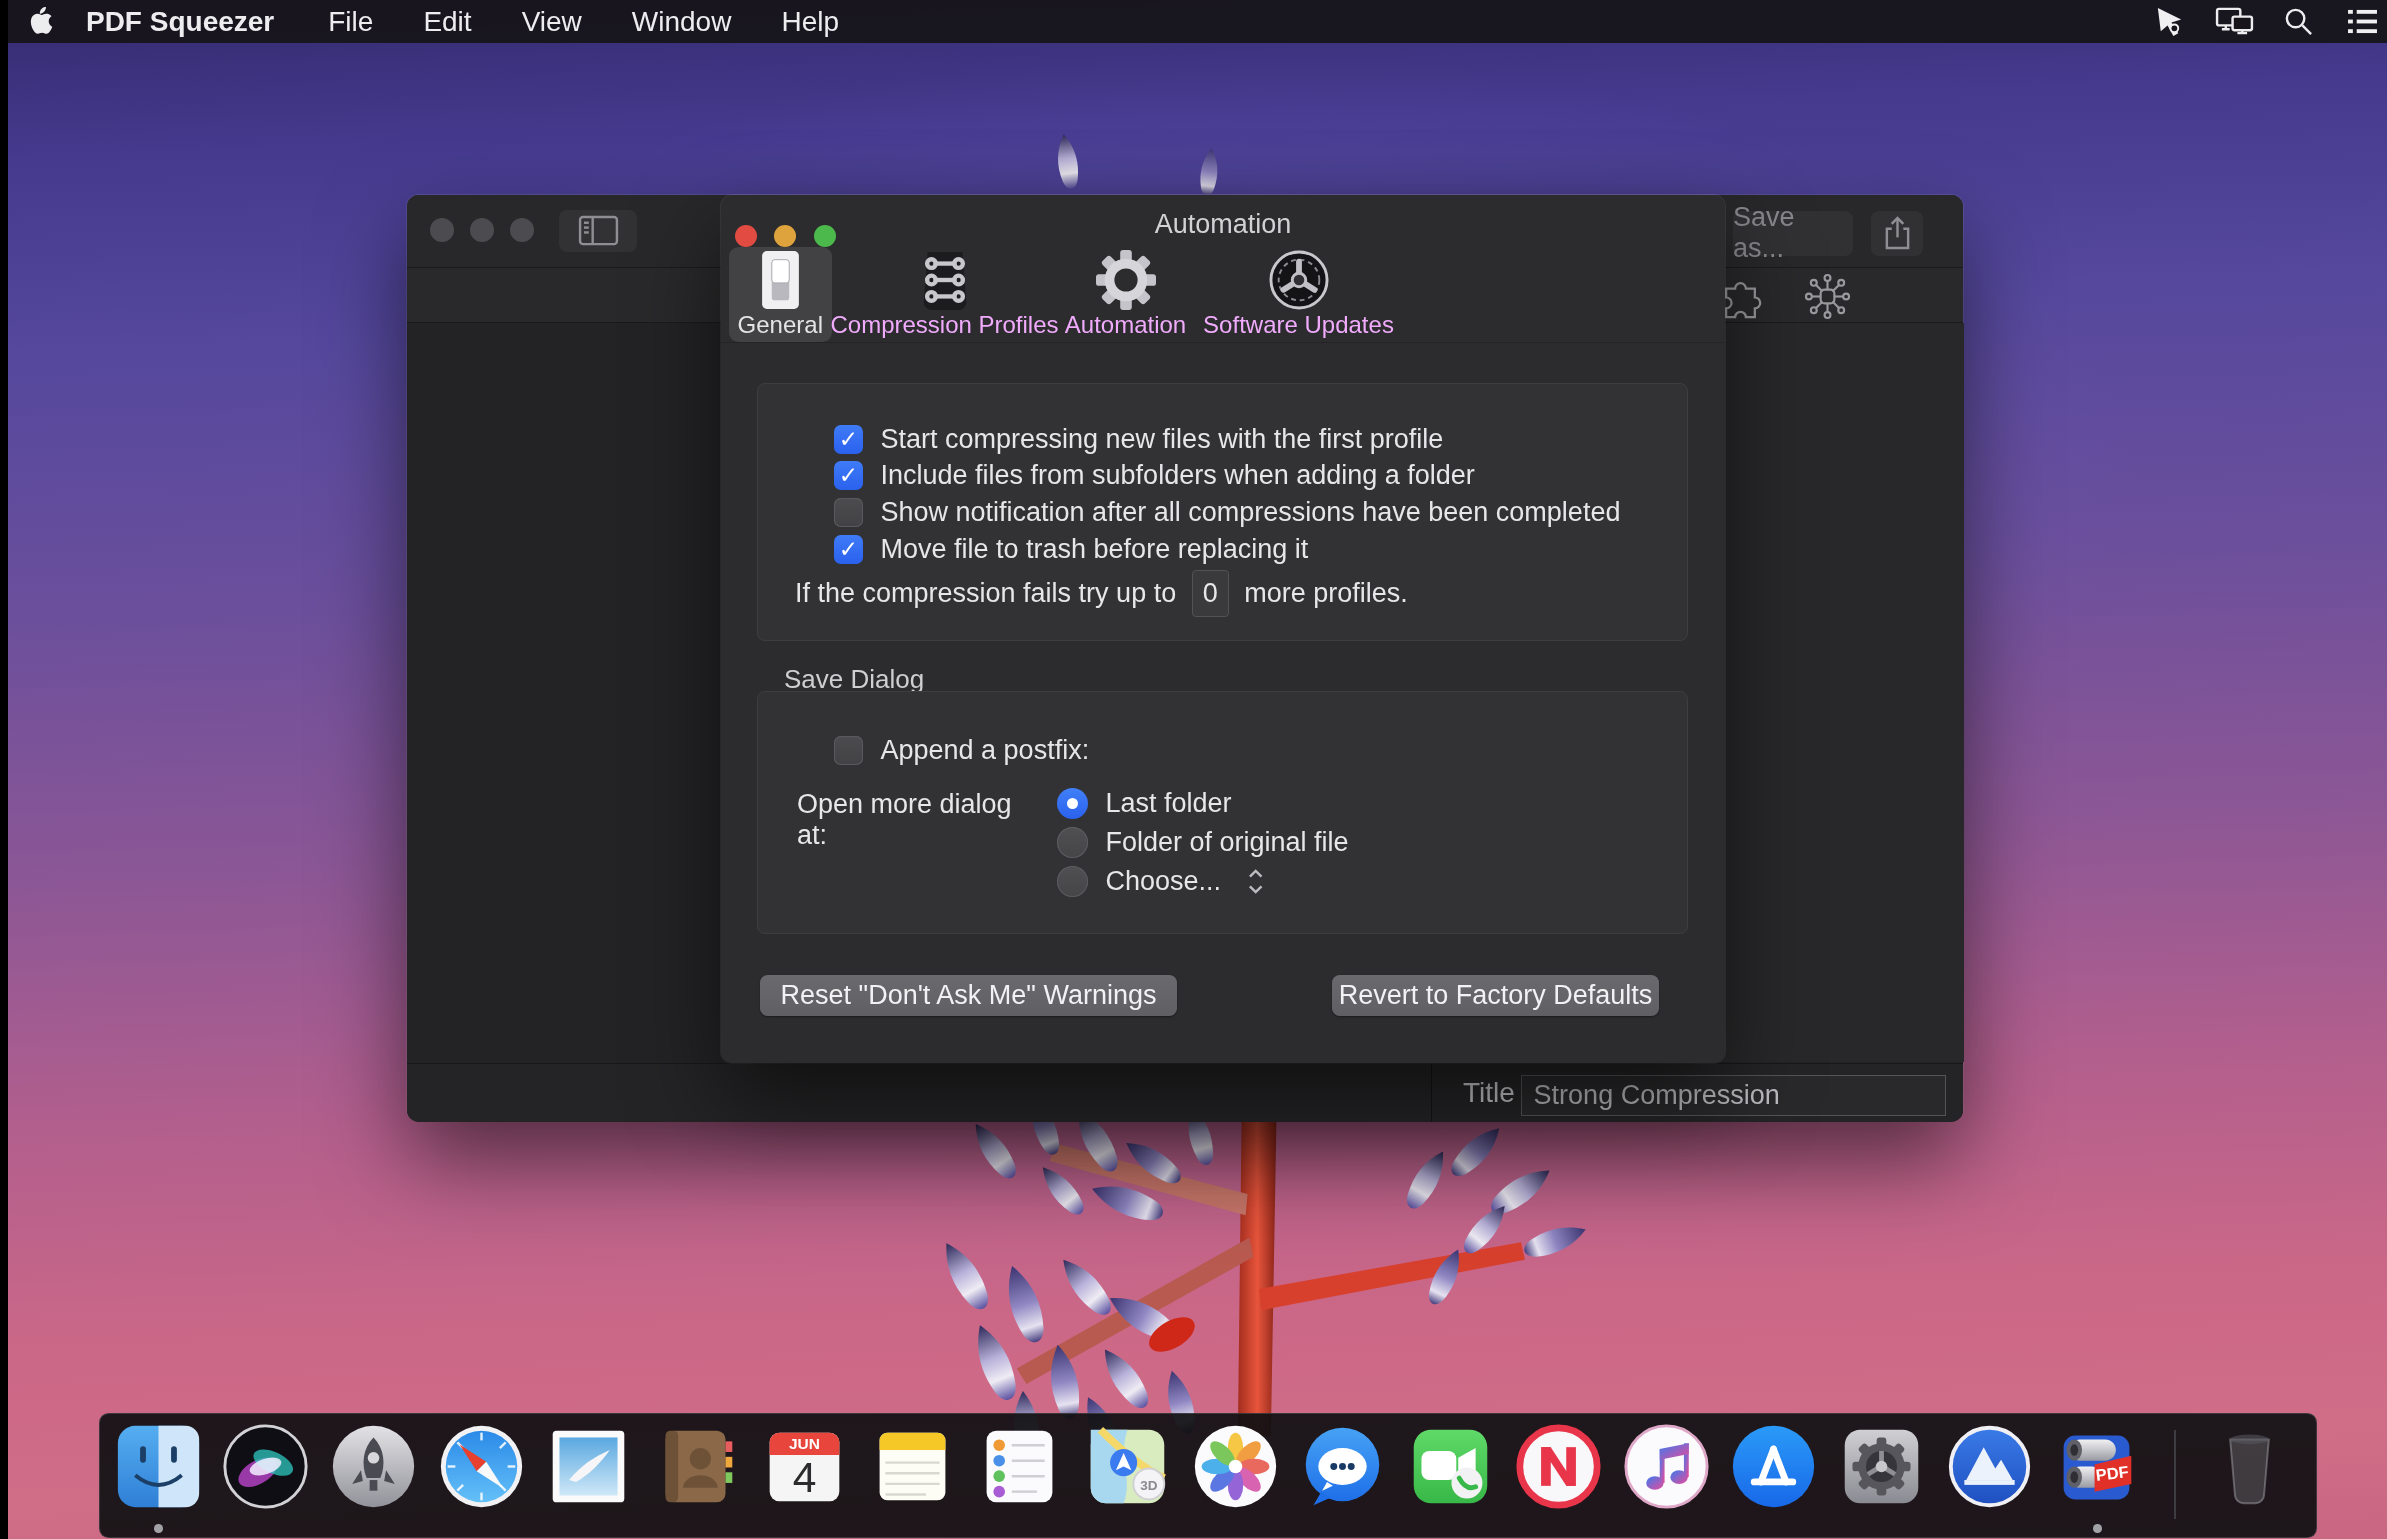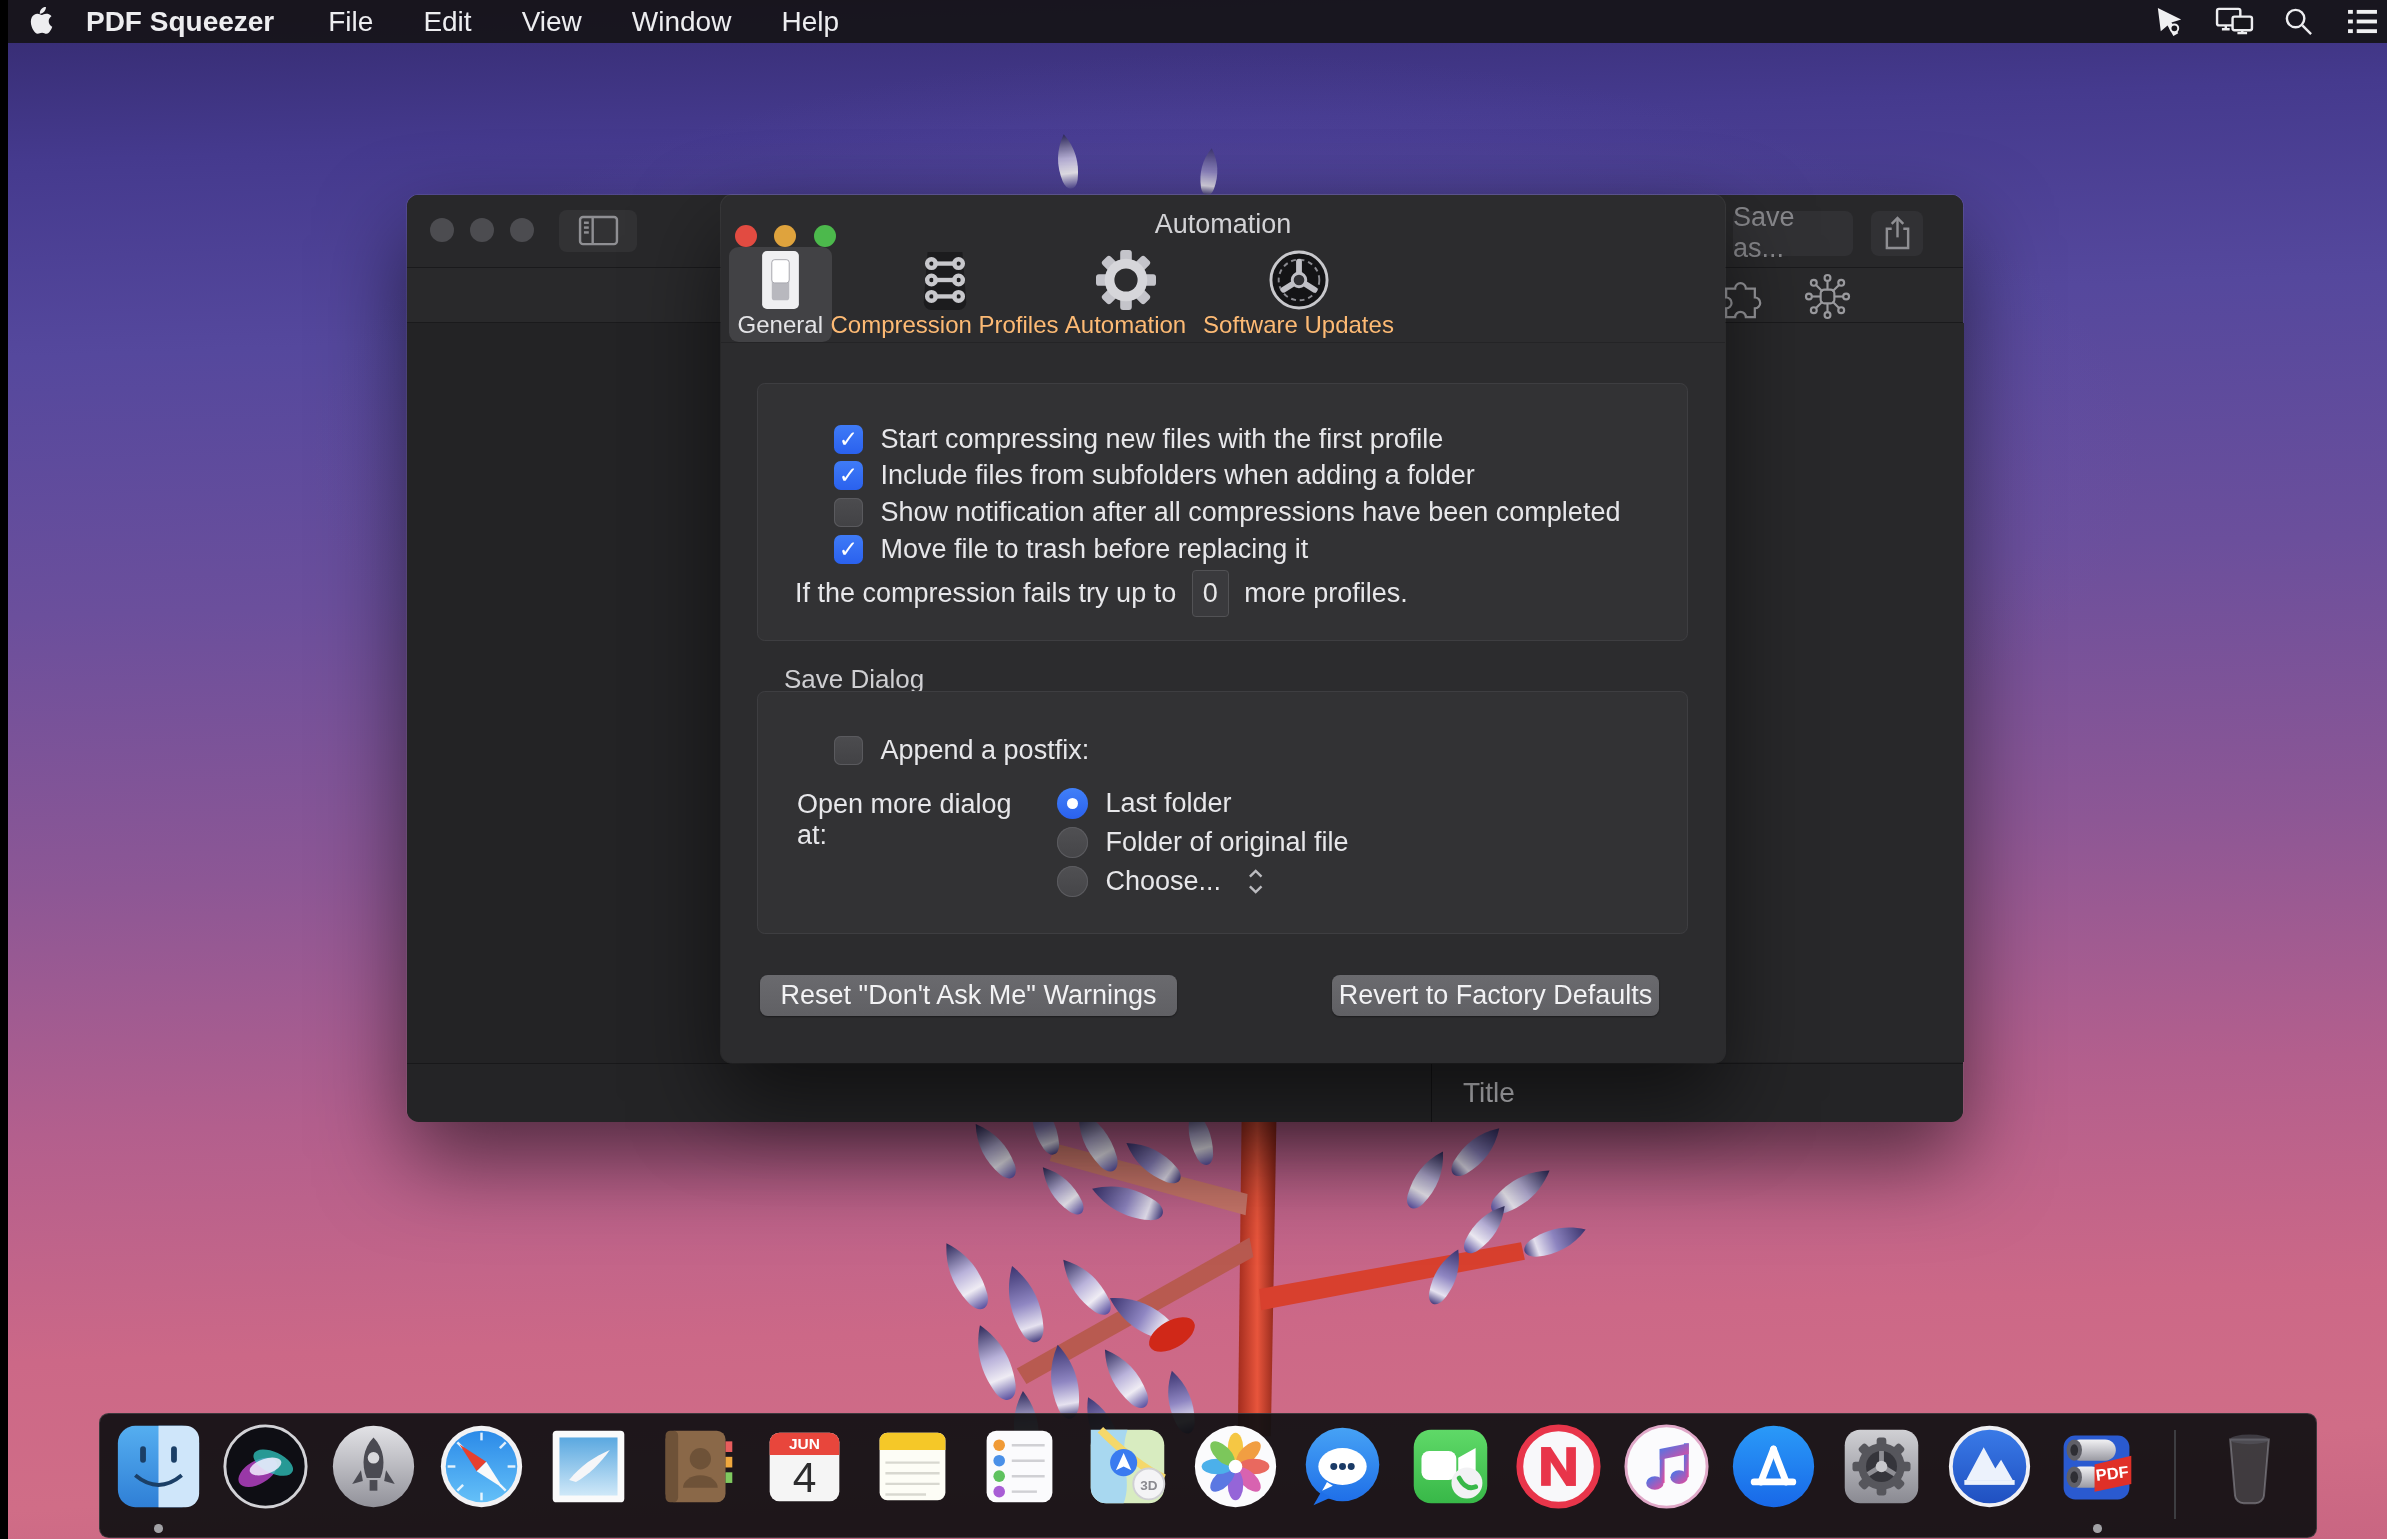--- a/index.html
+++ b/index.html
@@ -34,21 +34,21 @@
     color:#88888c;font-size:27px;display:flex;align-items:center;justify-content:center;}
   .sharebtn{left:1464px;top:15.5px;width:52px;height:45px;background:#313134;border-radius:7.8px;}
   .slider-track{left:1292px;top:176px;width:113px;height:4.9px;border-radius:2.9px;background:#5e5e62;}
   .titlefield{left:1114px;top:10.7px;width:411px;height:39px;background:#29292b;border:1px solid #545457;
     color:#bdbdc1;font-size:27px;display:flex;align-items:center;padding-left:11.6px;}
   
   #prefs{left:713px;top:195px;width:1004px;height:868px;background:#2c2c2e;z-index:20;}
   #prefs .titlebar{left:0;top:0;width:1004px;height:54px;}
   .light{width:22px;height:22px;border-radius:50%;top:30px;}
   #prefs .wintitle{left:0;top:13.6px;width:1004px;text-align:center;color:#d2d2d5;font-size:27px;}
-  .tab{top:52px;height:95px;border-radius:9.7px;display:flex;flex-direction:column;align-items:center;justify-content:flex-start;color:#fdba74;font-size:24px;}
+  .tab{top:52px;height:95px;border-radius:9.7px;display:flex;flex-direction:column;align-items:center;justify-content:flex-start;color:#f0abfc;font-size:24px;}
   .tab.selected{background:#424245;color:#e4e4e7;}
   .tab .ticon{height:62px;display:flex;align-items:center;justify-content:center;margin-top:1.9px;}
   #prefs .toolbar-sep{left:0;top:147px;width:1004px;height:1px;background:#242426;}
   .groupbox{left:36px;width:929px;background:#323234;border:1px solid #3e3e41;border-radius:7.8px;}
   .cbrow{position:absolute;display:flex;align-items:center;color:#e7e7ea;font-size:27px;}
   .checkbox{width:29px;height:29px;border-radius:6.8px;background:linear-gradient(#4c4c4f,#424245);
     box-shadow:inset 0 0 0 1px #5a5a5e;margin-right:17.5px;position:relative;flex:none;}
   .checkbox.checked{background:linear-gradient(#3f7bf7,#2a61ee);box-shadow:none;}
   .checkbox.checked::after{content:"✓";position:absolute;left:0;top:0;width:29px;height:29px;
     color:#fff;font-size:23px;font-weight:bold;display:flex;align-items:center;justify-content:center;}
@@ -240,20 +240,21 @@
       </div>
     </div>
     <div class="abs leftpane"></div>
     <div class="abs rightpane">
       <div class="abs slider-track"></div>
 
     </div>
     <div class="abs bottombar">
       <div class="abs vdivider" style="left:1024px;top:0;height:58px"></div>
       <div class="abs frag" style="left:1056px;top:12.6px;color:#c6c6ca">Title</div>
+      <div class="abs titlefield">Strong Compression</div>
     </div>
   </div>
 
   <div id="prefs" class="abs window">
     <div class="abs titlebar">
       <div class="abs light" style="left:13.6px;background:#e24b41"></div>
       <div class="abs light" style="left:53px;background:#dfa33d"></div>
       <div class="abs light" style="left:93px;background:#4cb94c"></div>
       <div class="abs wintitle">Automation</div>
     </div>

